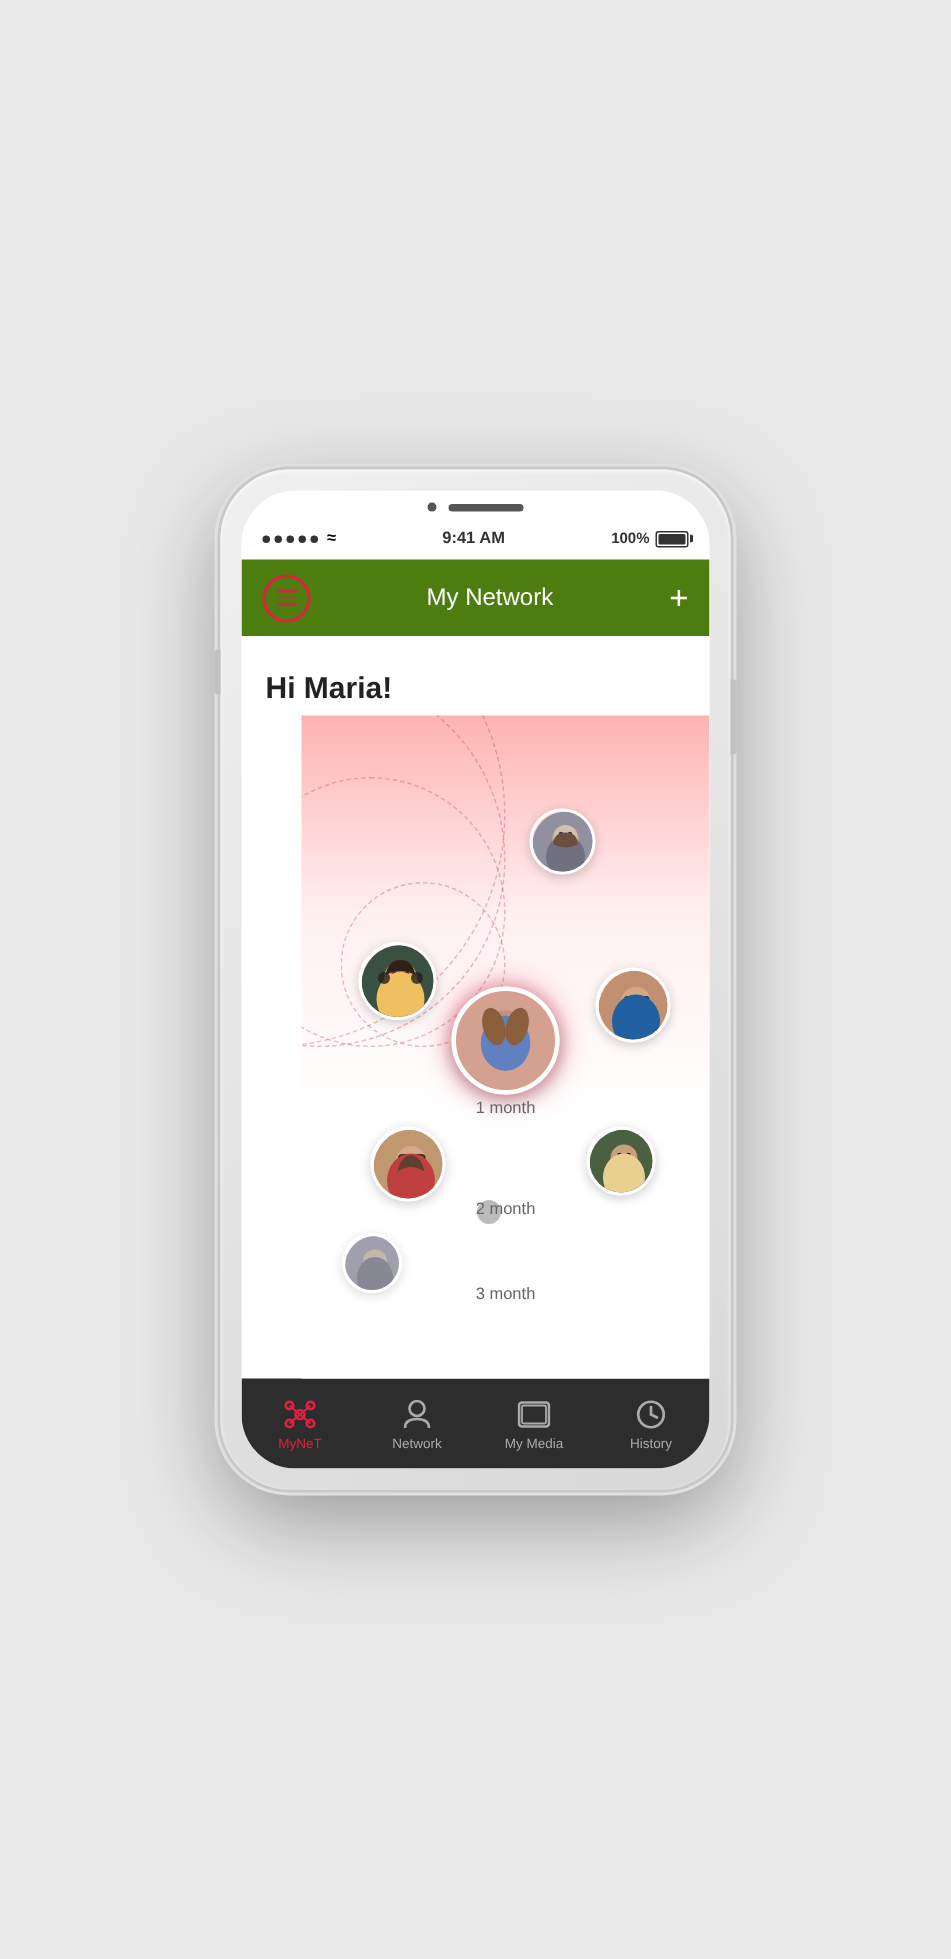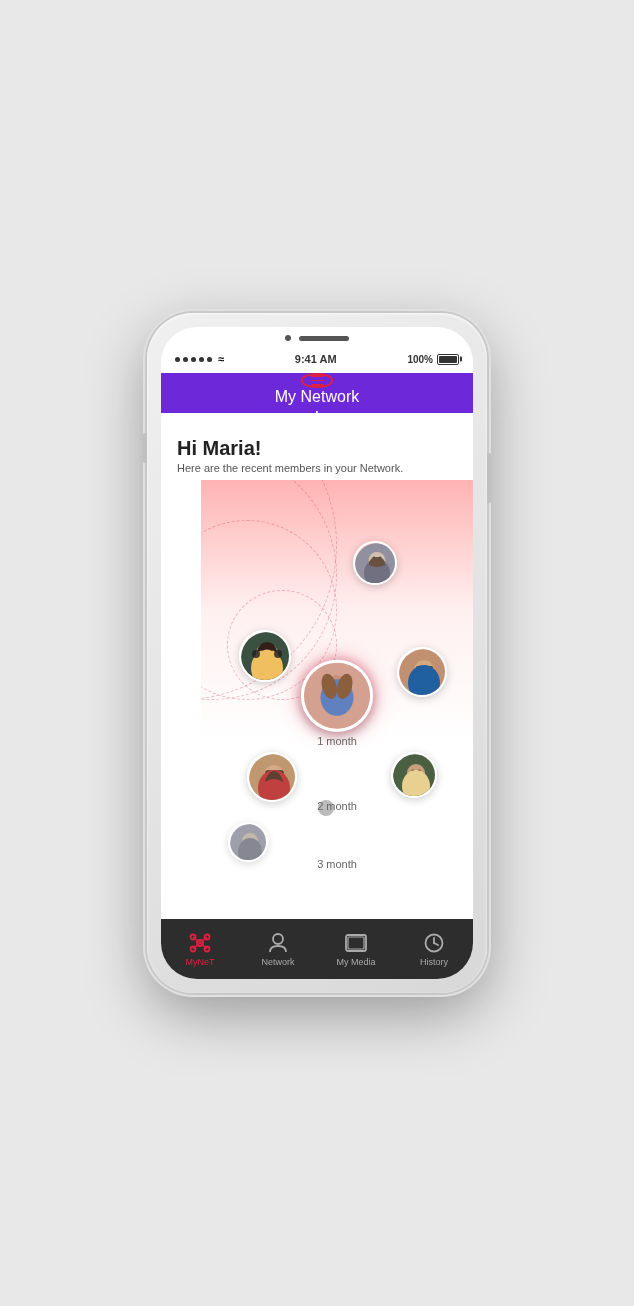--- a/index.html
+++ b/index.html
@@ -142,28 +142,27 @@
     }
     .battery-fill {
       background: #333;
       height: 100%;
       width: 100%;
       border-radius: 1px;
     }
 
     
     .app-header {
-      background: #6d28d9;
-      height: 40px;
+      background: #4d7c0f;
+      height: 51px;
       display: flex;
       align-items: center;
       justify-content: space-between;
       padding: 0 14px;
       flex-shrink: 0;
-      flex-direction: column;
     }
     .menu-btn {
       width: 32px;
       height: 32px;
       border: 2px solid #e02040;
       border-radius: 50%;
       display: flex;
       align-items: center;
       justify-content: center;
       cursor: pointer;
@@ -372,21 +371,20 @@
           <div class="menu-line"></div>
           <div class="menu-line"></div>
         </div>
       </div>
       <span class="header-title">My Network</span>
       <span class="add-btn">+</span>
     </div>
 
     <div class="greeting-area">
       <div class="greeting-name">Hi Maria!</div>
-      <div class="greeting-sub">Here are the recent members in your Network.</div>
     </div>
 
     <div class="network-area">
 
       <div class="circle-rings">
         <div class="ring" style="width:110px;height:110px;margin-left:-55px;margin-top:-55px;"></div>
         <div class="ring" style="width:180px;height:180px;margin-left:-90px;margin-top:-90px;"></div>
         <div class="ring" style="width:250px;height:250px;margin-left:-125px;margin-top:-125px;"></div>
         <div class="ring" style="width:310px;height:310px;margin-left:-155px;margin-top:-155px;"></div>
       </div>

